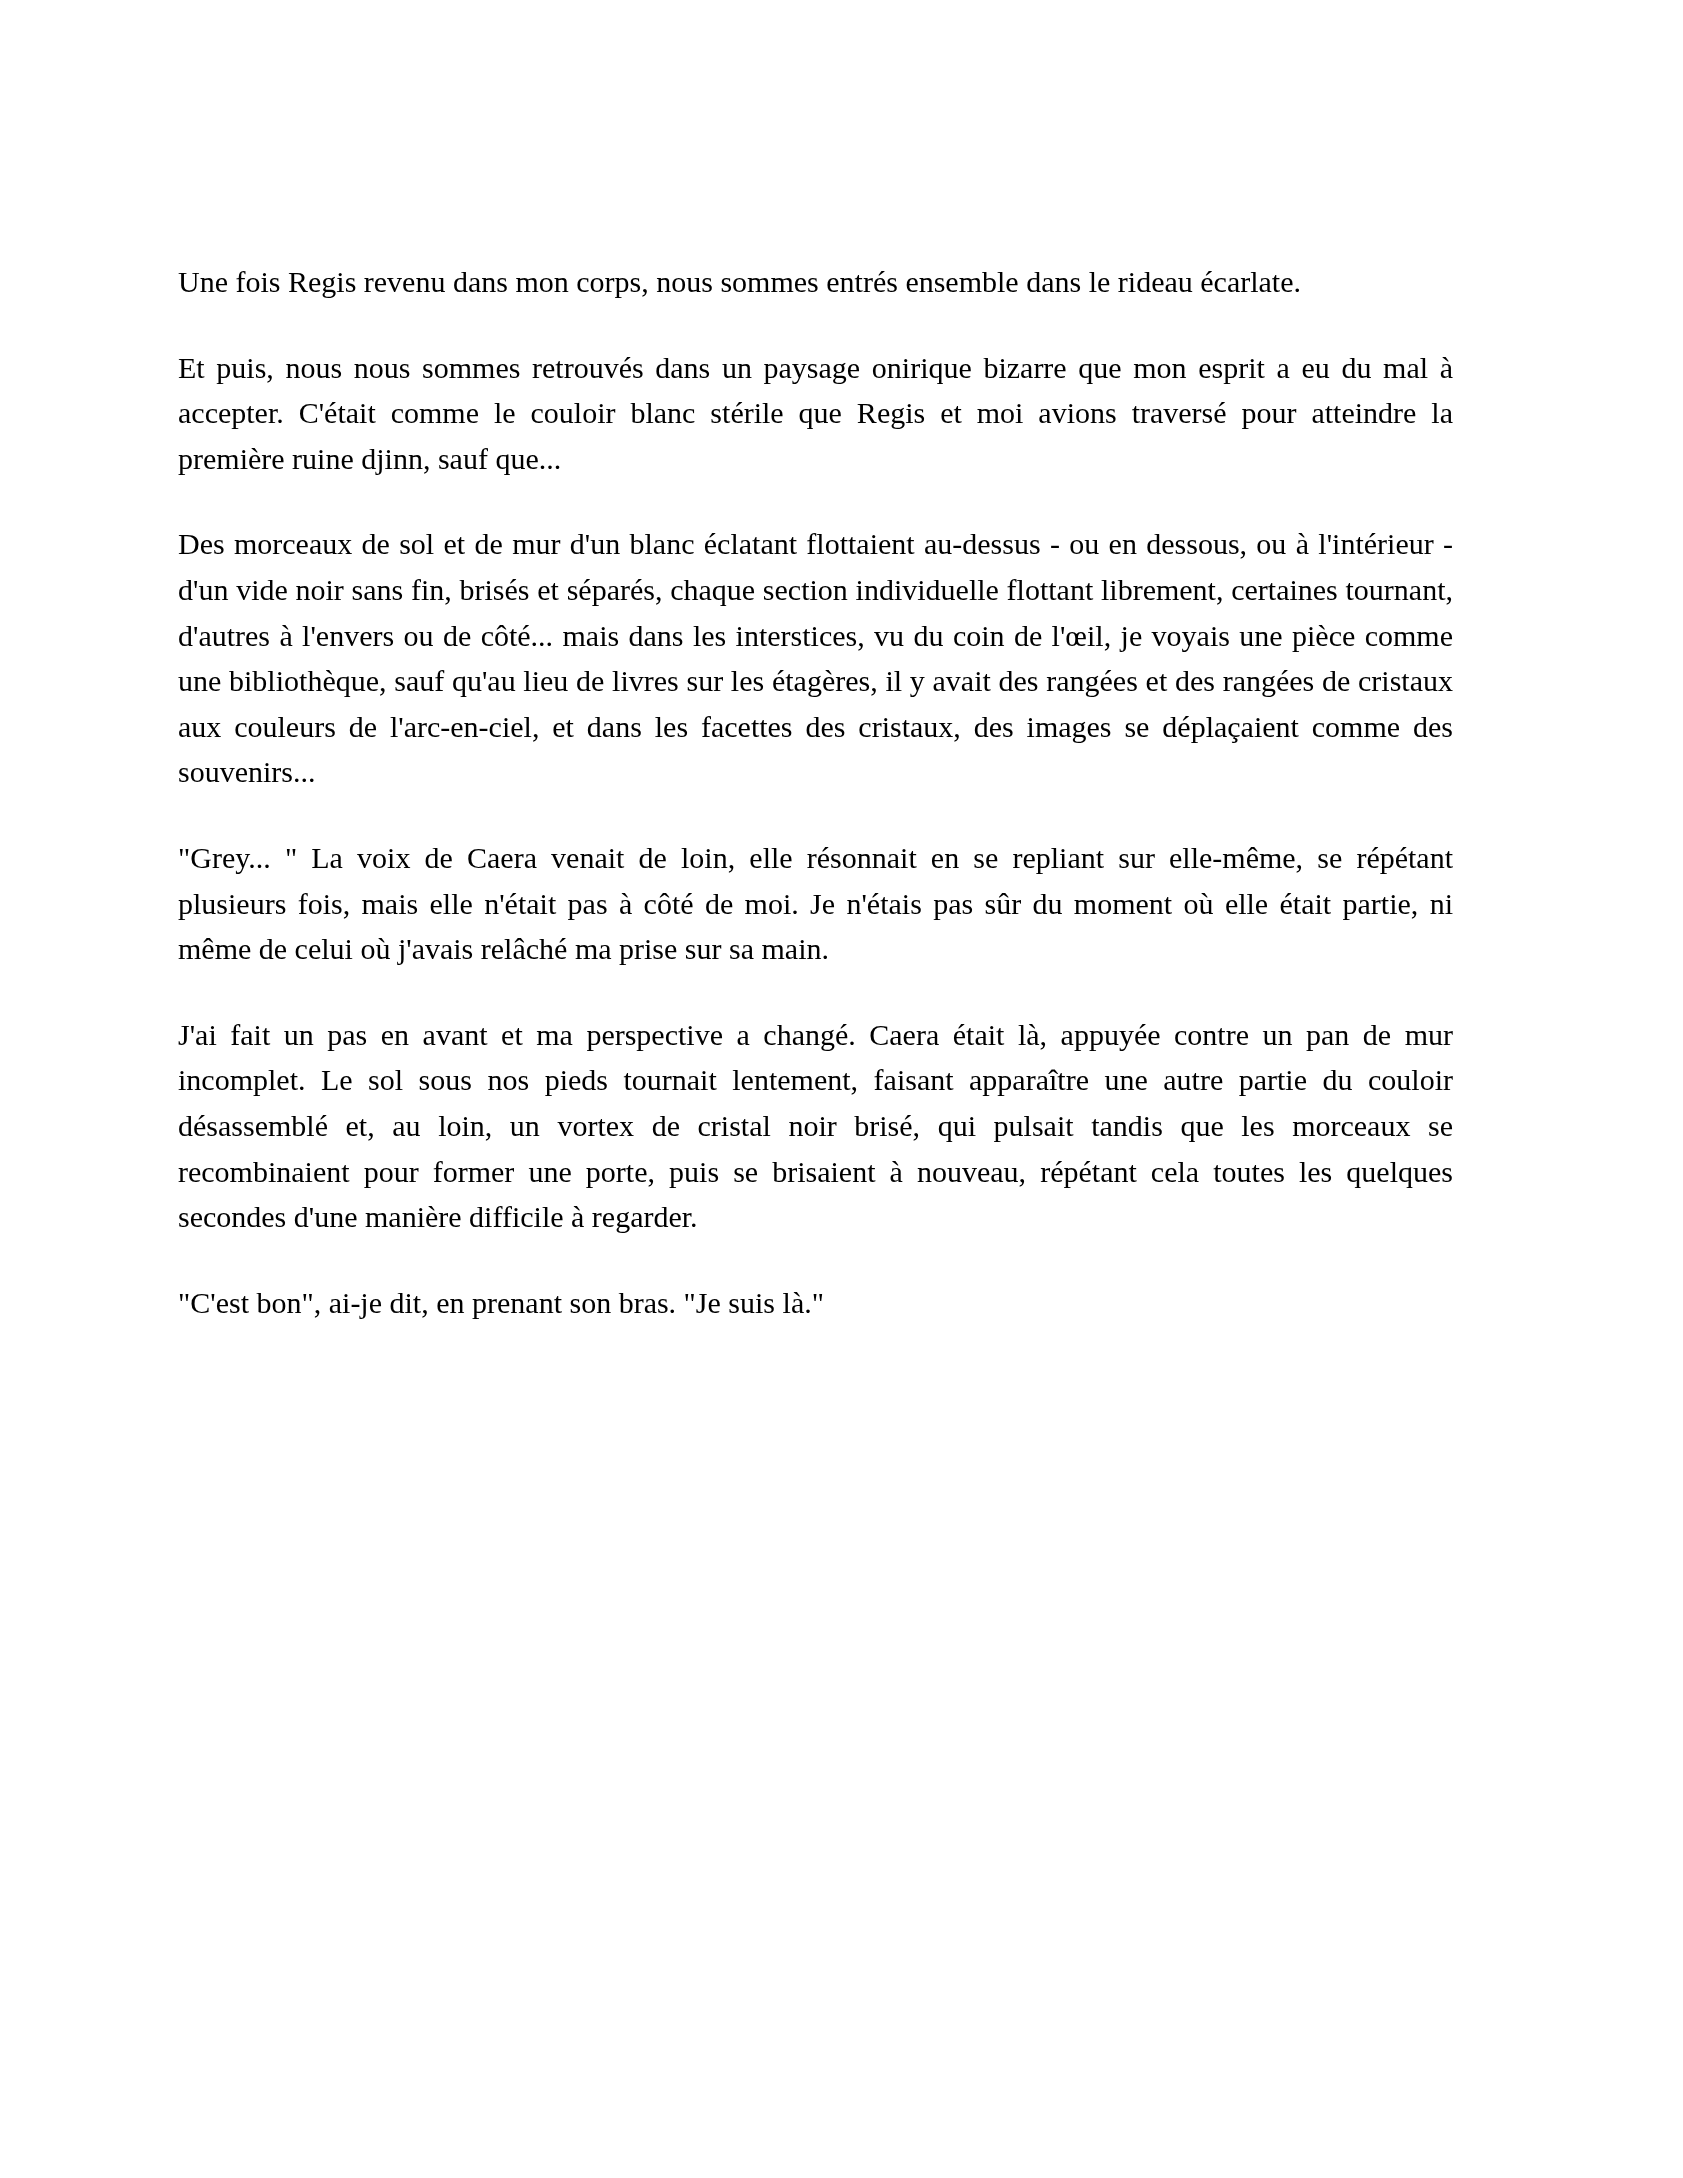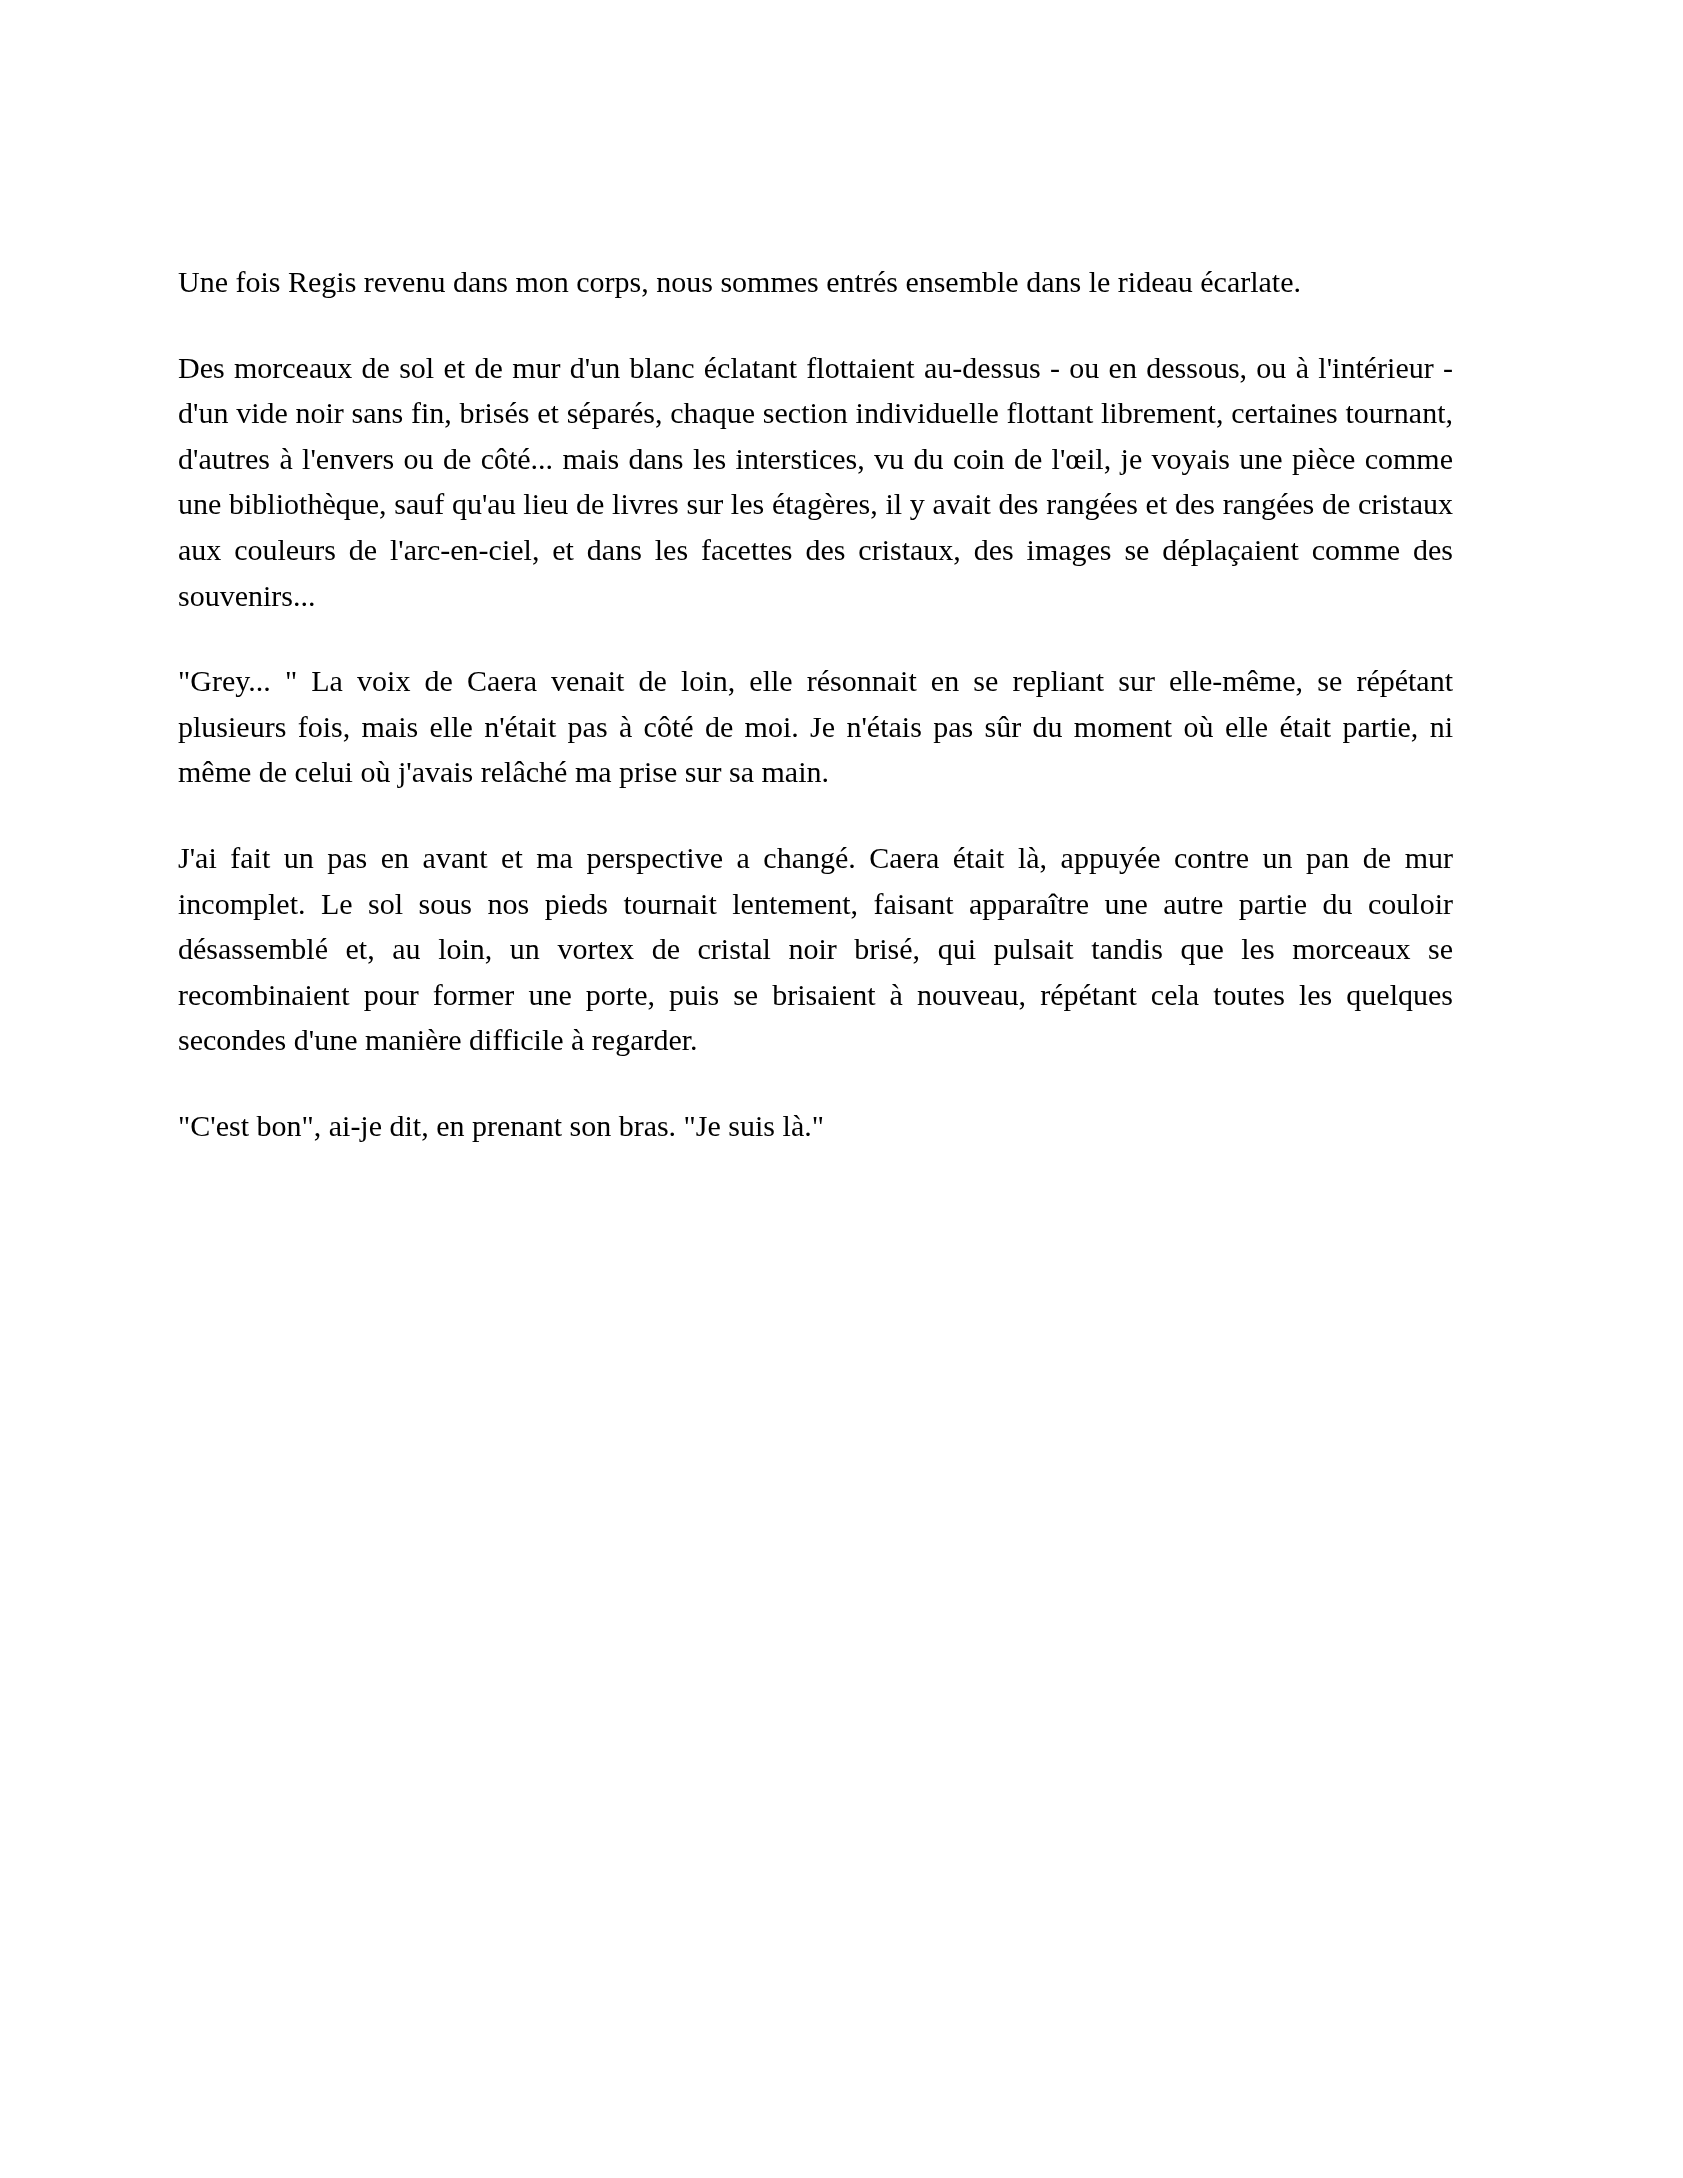--- a/index.html
+++ b/index.html
@@ -33,19 +33,20 @@
   .doc-body p:last-child {
     margin-bottom: 0;
   }
 </style>
 </head>
 <body>
 
 <div class="page">
   <div class="doc-body">
     <p>Une fois Regis revenu dans mon corps, nous sommes entrés ensemble dans le rideau écarlate.</p>
+    <p>Et puis, nous nous sommes retrouvés dans un paysage onirique bizarre que mon esprit a eu du mal à accepter. C'était comme le couloir blanc stérile que Regis et moi avions traversé pour atteindre la première ruine djinn, sauf que...</p>
     <p>Des morceaux de sol et de mur d'un blanc éclatant flottaient au-dessus - ou en dessous, ou à l'intérieur - d'un vide noir sans fin, brisés et séparés, chaque section individuelle flottant librement, certaines tournant, d'autres à l'envers ou de côté... mais dans les interstices, vu du coin de l'œil, je voyais une pièce comme une bibliothèque, sauf qu'au lieu de livres sur les étagères, il y avait des rangées et des rangées de cristaux aux couleurs de l'arc-en-ciel, et dans les facettes des cristaux, des images se déplaçaient comme des souvenirs...</p>
     <p>"Grey... " La voix de Caera venait de loin, elle résonnait en se repliant sur elle-même, se répétant plusieurs fois, mais elle n'était pas à côté de moi. Je n'étais pas sûr du moment où elle était partie, ni même de celui où j'avais relâché ma prise sur sa main.</p>
     <p>J'ai fait un pas en avant et ma perspective a changé. Caera était là, appuyée contre un pan de mur incomplet. Le sol sous nos pieds tournait lentement, faisant apparaître une autre partie du couloir désassemblé et, au loin, un vortex de cristal noir brisé, qui pulsait tandis que les morceaux se recombinaient pour former une porte, puis se brisaient à nouveau, répétant cela toutes les quelques secondes d'une manière difficile à regarder.</p>
     <p>"C'est bon", ai-je dit, en prenant son bras. "Je suis là."</p>
   </div>
 </div>
 
 
 </body></html>

